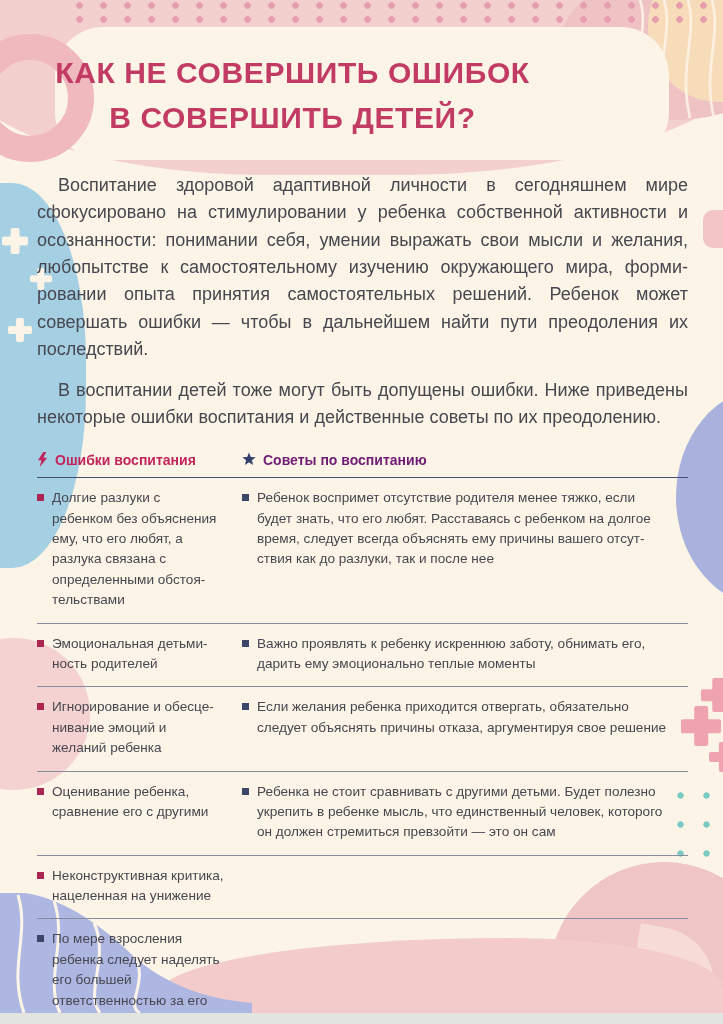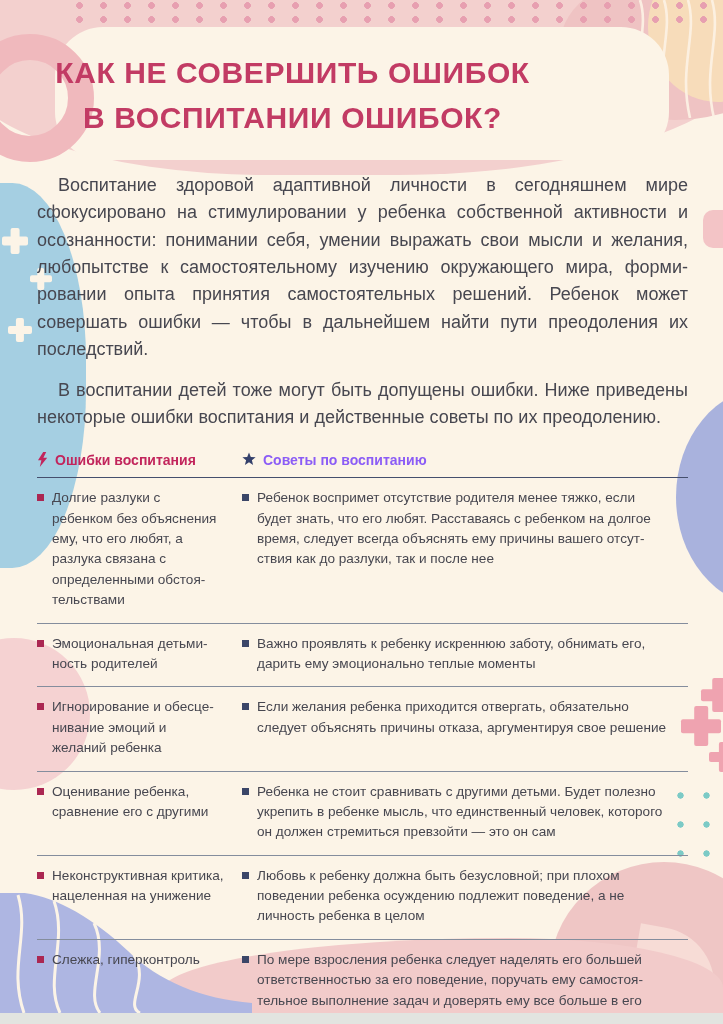--- a/index.html
+++ b/index.html
@@ -43,21 +43,21 @@
   
   .content{position:absolute;z-index:2;left:37px;top:172px;width:651px;}
   .page-title{position:absolute;z-index:2;left:0;top:50px;width:585px;text-align:center;
     color:#c23b64;font-weight:bold;font-size:30px;line-height:45px;letter-spacing:.6px;}
   .intro p{margin:0 0 13px;font-size:18px;line-height:1.52;text-align:justify;text-indent:21px;}
   .tbl{margin-top:17px;}
   .tbl-head{display:grid;grid-template-columns:205px 1fr;padding:4px 0 9px;
     border-bottom:1.6px solid #454f6d;}
   .hcell{display:flex;align-items:flex-start;gap:7px;font-weight:bold;font-size:14px;}
   .hcell.mist{color:#c2255c;}
-  .hcell.adv{color:#8b5cf6;}
+  .hcell.adv{color:#701a75;}
   .hicon{flex:none;display:inline-flex;}
   .row{display:grid;grid-template-columns:205px 1fr;padding:10px 0 12px;}
   .row + .row{border-top:1px solid #848d9d;}
   .cell{padding-right:18px;}
   .cell-item{display:flex;gap:8px;font-size:13.6px;line-height:1.5;}
   .cell-item + .cell-item{margin-top:11px;flex-direction:column;}
   .bullet{flex:none;width:7px;height:7px;margin-top:6px;}
   .mistake .bullet{background:#ab2752;}
   .advice .bullet{background:#3b4668;}
 </style>
@@ -98,21 +98,21 @@
     <path d="M18,2 C30,42 8,74 24,120"></path>
     <path d="M54,8 C68,48 44,86 60,120"></path>
     <path d="M94,30 C110,64 84,100 100,120"></path>
     <path d="M134,62 C150,88 124,112 140,120"></path>
   </g>
 </svg>
 <div class="deco bottom-strip"></div>
 
 <div class="page-title">
   <div>КАК НЕ СОВЕРШИТЬ ОШИБОК</div>
-  <div>В ВОСПИТАНИИ ОШИБОК?</div>
+  <div>В СОВЕРШИТЬ ДЕТЕЙ?</div>
 </div>
 
 <div class="content">
   <div class="intro">
     <p>Воспитание здоровой адаптивной личности в сегодняшнем мире сфокусировано на стимули­ровании у ребенка собственной активности и осознанности: понимании себя, умении выражать свои мысли и желания, любопытстве к самостоятельному изучению окружающего мира, форми­ровании опыта принятия самостоятельных решений. Ребенок может совершать ошибки — чтобы в дальнейшем найти пути преодоления их последствий.</p>
     <p>В воспитании детей тоже могут быть допущены ошибки. Ниже приведены некоторые ошибки воспитания и действенные советы по их преодолению.</p>
   </div>
 
   <div class="tbl">
     <div class="tbl-head">
@@ -194,35 +194,23 @@
           </div>
   </div>
 
   <div class="row">
     <div class="cell">
             <div class="cell-item mistake">
               <span class="bullet"></span>
               <span>Неконструктивная критика, нацеленная на унижение</span>
             </div>
           </div>
-    <div class="cell">
-            <div class="cell-item advice">
-              <span class="bullet"></span>
-              <span>Любовь к ребенку должна быть безусловной; при плохом поведении ребенка осуждению подлежит поведение, а не личность ребенка в целом</span>
-            </div>
-          </div>
-  </div>
-
-  <div class="row">
-    <div class="cell">
-            <div class="cell-item mistake">
-              <span class="bullet"></span>
-              <span>Слежка, гиперконтроль</span>
-            </div>
-          </div>
+  </div>
+
+  <div class="row">
     <div class="cell">
             <div class="cell-item advice">
               <span class="bullet"></span>
               <span>По мере взросления ребенка следует наделять его большей ответственностью за его поведение, поручать ему самостоя­тельное выполнение задач и доверять ему все больше в его жизни</span>
             </div>
           </div>
   </div>
 
   <div class="row">
     <div class="cell">

